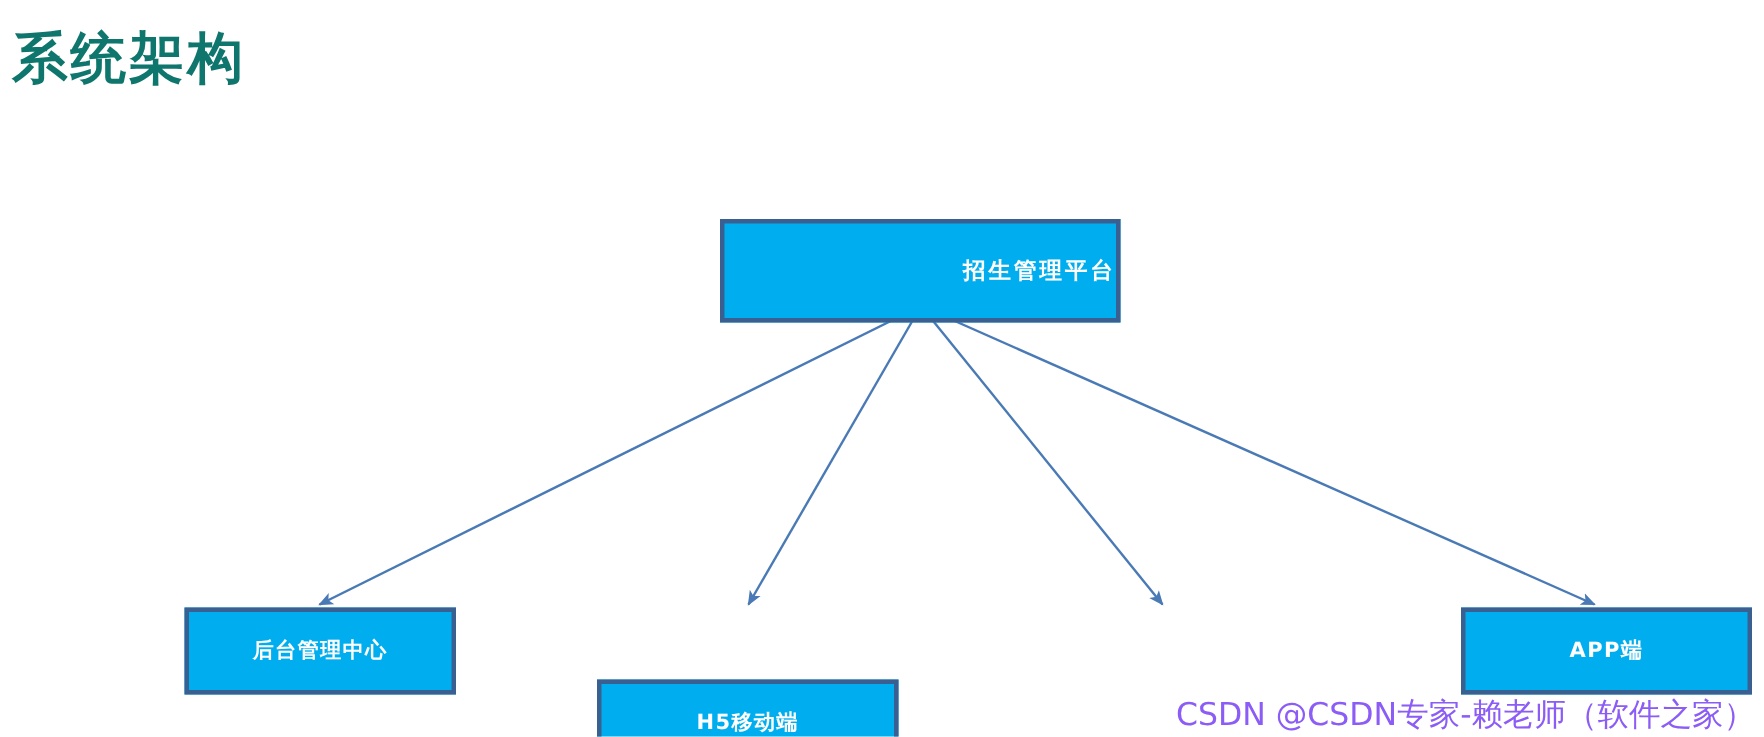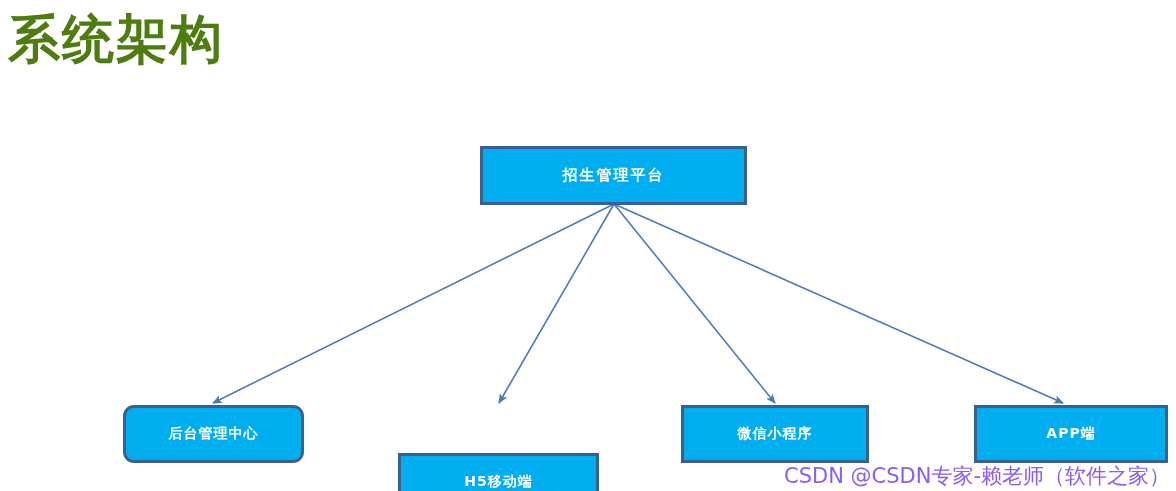--- a/index.html
+++ b/index.html
@@ -18,24 +18,24 @@
     position: relative;
     width: 1176px;
     height: 491px;
     background: #ffffff;
   }
   
   #page-title {
     position: absolute;
     left: 8px;
     top: 8px;
-    font-size: 52px;
+    font-size: 37px;
     line-height: 62px;
     font-weight: 700;
-    color: #4d7c0f;
+    color: #0f766e;
     letter-spacing: 2px;
     white-space: nowrap;
   }
   
   #connectors {
     position: absolute;
     left: 0;
     top: 0;
     width: 1176px;
     height: 491px;
@@ -104,35 +104,32 @@
       </marker>
     </defs>
     <g id="connector-lines">
         <line x1="614" y1="204" x2="213" y2="403" stroke="#4A7AB5" stroke-width="1.6" marker-end="url(#arrowhead)"></line>
         <line x1="614" y1="204" x2="499" y2="403" stroke="#4A7AB5" stroke-width="1.6" marker-end="url(#arrowhead)"></line>
         <line x1="614" y1="204" x2="775" y2="403" stroke="#4A7AB5" stroke-width="1.6" marker-end="url(#arrowhead)"></line>
         <line x1="614" y1="204" x2="1063" y2="403" stroke="#4A7AB5" stroke-width="1.6" marker-end="url(#arrowhead)"></line>
       </g>
   </svg>
 
-  <div class="node root" style="left: 480px; top: 146px; width: 267px; height: 59px;">
+  <div class="node root" style="left: 480px; top: 146px; width: 267px; height: 69px; justify-content: flex-end;">
     <span class="node-label">招生管理平台</span>
   </div>
 
-  <div class="node leaf leaf-0" style="left: 123px; top: 405px; width: 181px; height: 58px; border-radius: 11px;">
+  <div class="node leaf leaf-0" style="left: 123px; top: 405px; width: 181px; height: 58px;">
     <span class="node-label">后台管理中心</span>
   </div>
 
   <div class="node leaf leaf-1" style="left: 398px; top: 405px; width: 201px; height: 58px;">
     <span class="node-label">H5移动端</span>
   </div>
 
-  <div class="node leaf leaf-2" style="left: 681px; top: 405px; width: 188px; height: 58px;">
-    <span class="node-label">微信小程序</span>
-  </div>
 
   <div class="node leaf leaf-3" style="left: 974px; top: 405px; width: 194px; height: 58px;">
     <span class="node-label">APP端</span>
   </div>
 
   <div id="watermark">CSDN @CSDN专家-赖老师（软件之家）</div>
 
 </div>
 
 </body></html>

